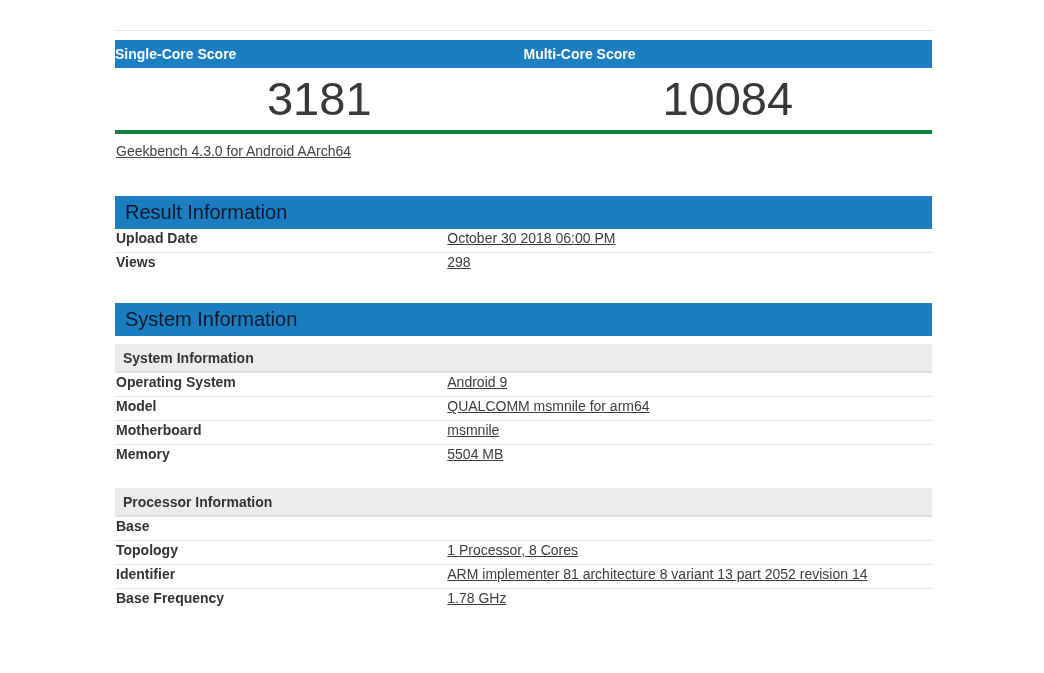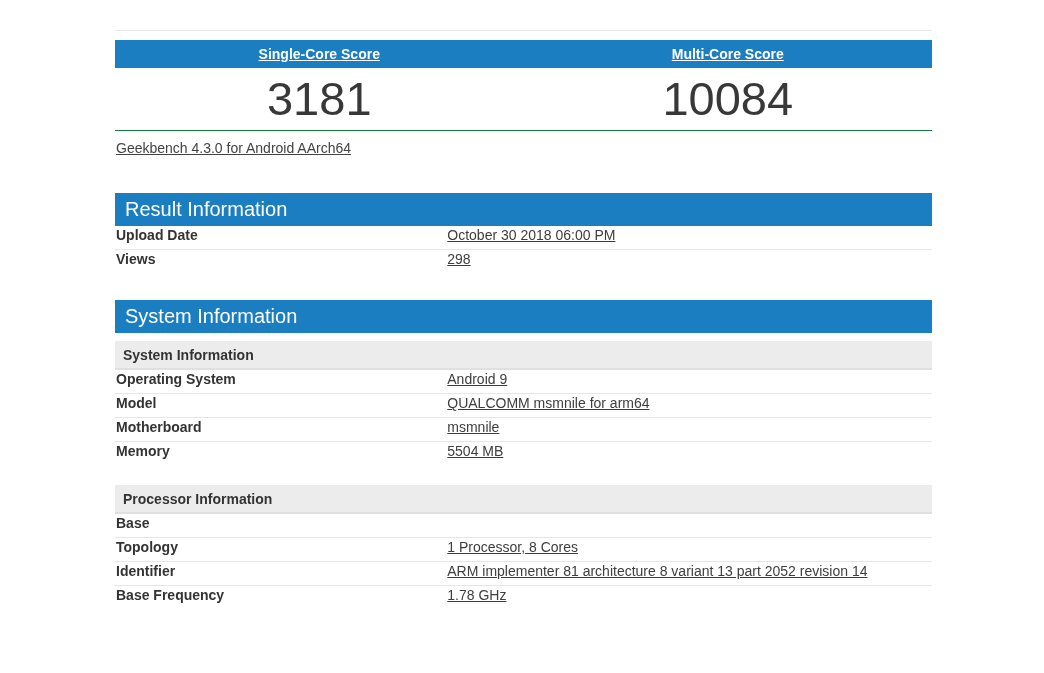--- a/index.html
+++ b/index.html
@@ -21,29 +21,28 @@
   }
   
   .score-header-row {
     display: flex;
     background: #1b7ec1;
     height: 28px;
     align-items: center;
   }
   .score-header-cell {
     flex: 1;
-    text-align: center;
+    text-align: left;
     color: #ffffff;
     font-size: 14px;
     font-weight: bold;
-    text-decoration: underline;
   }
   .score-values-row {
     display: flex;
-    border-bottom: 1px solid #15803d;
+    border-bottom: 4px solid #15803d;
     padding: 7px 0 8px 0;
   }
   .score-value {
     flex: 1;
     text-align: center;
     font-size: 47px;
     font-weight: 400;
     color: #383838;
     line-height: 1.0;
   }
@@ -52,21 +51,21 @@
     color: #434343;
     padding: 9px 0 10px 1px;
     text-decoration: underline;
   }
   
   .section {
     margin-top: 27px;
   }
   .section-header {
     background: #1b7ec1;
-    color: #ffffff;
+    color: #0f172a;
     font-size: 20px;
     font-weight: 400;
     padding: 6px 10px 7px 10px;
     line-height: 20px;
   }
   .subheader {
     margin-top: 8px;
     background: #ececec;
     border-bottom: 2px solid #e0e0e0;
     font-size: 14px;

